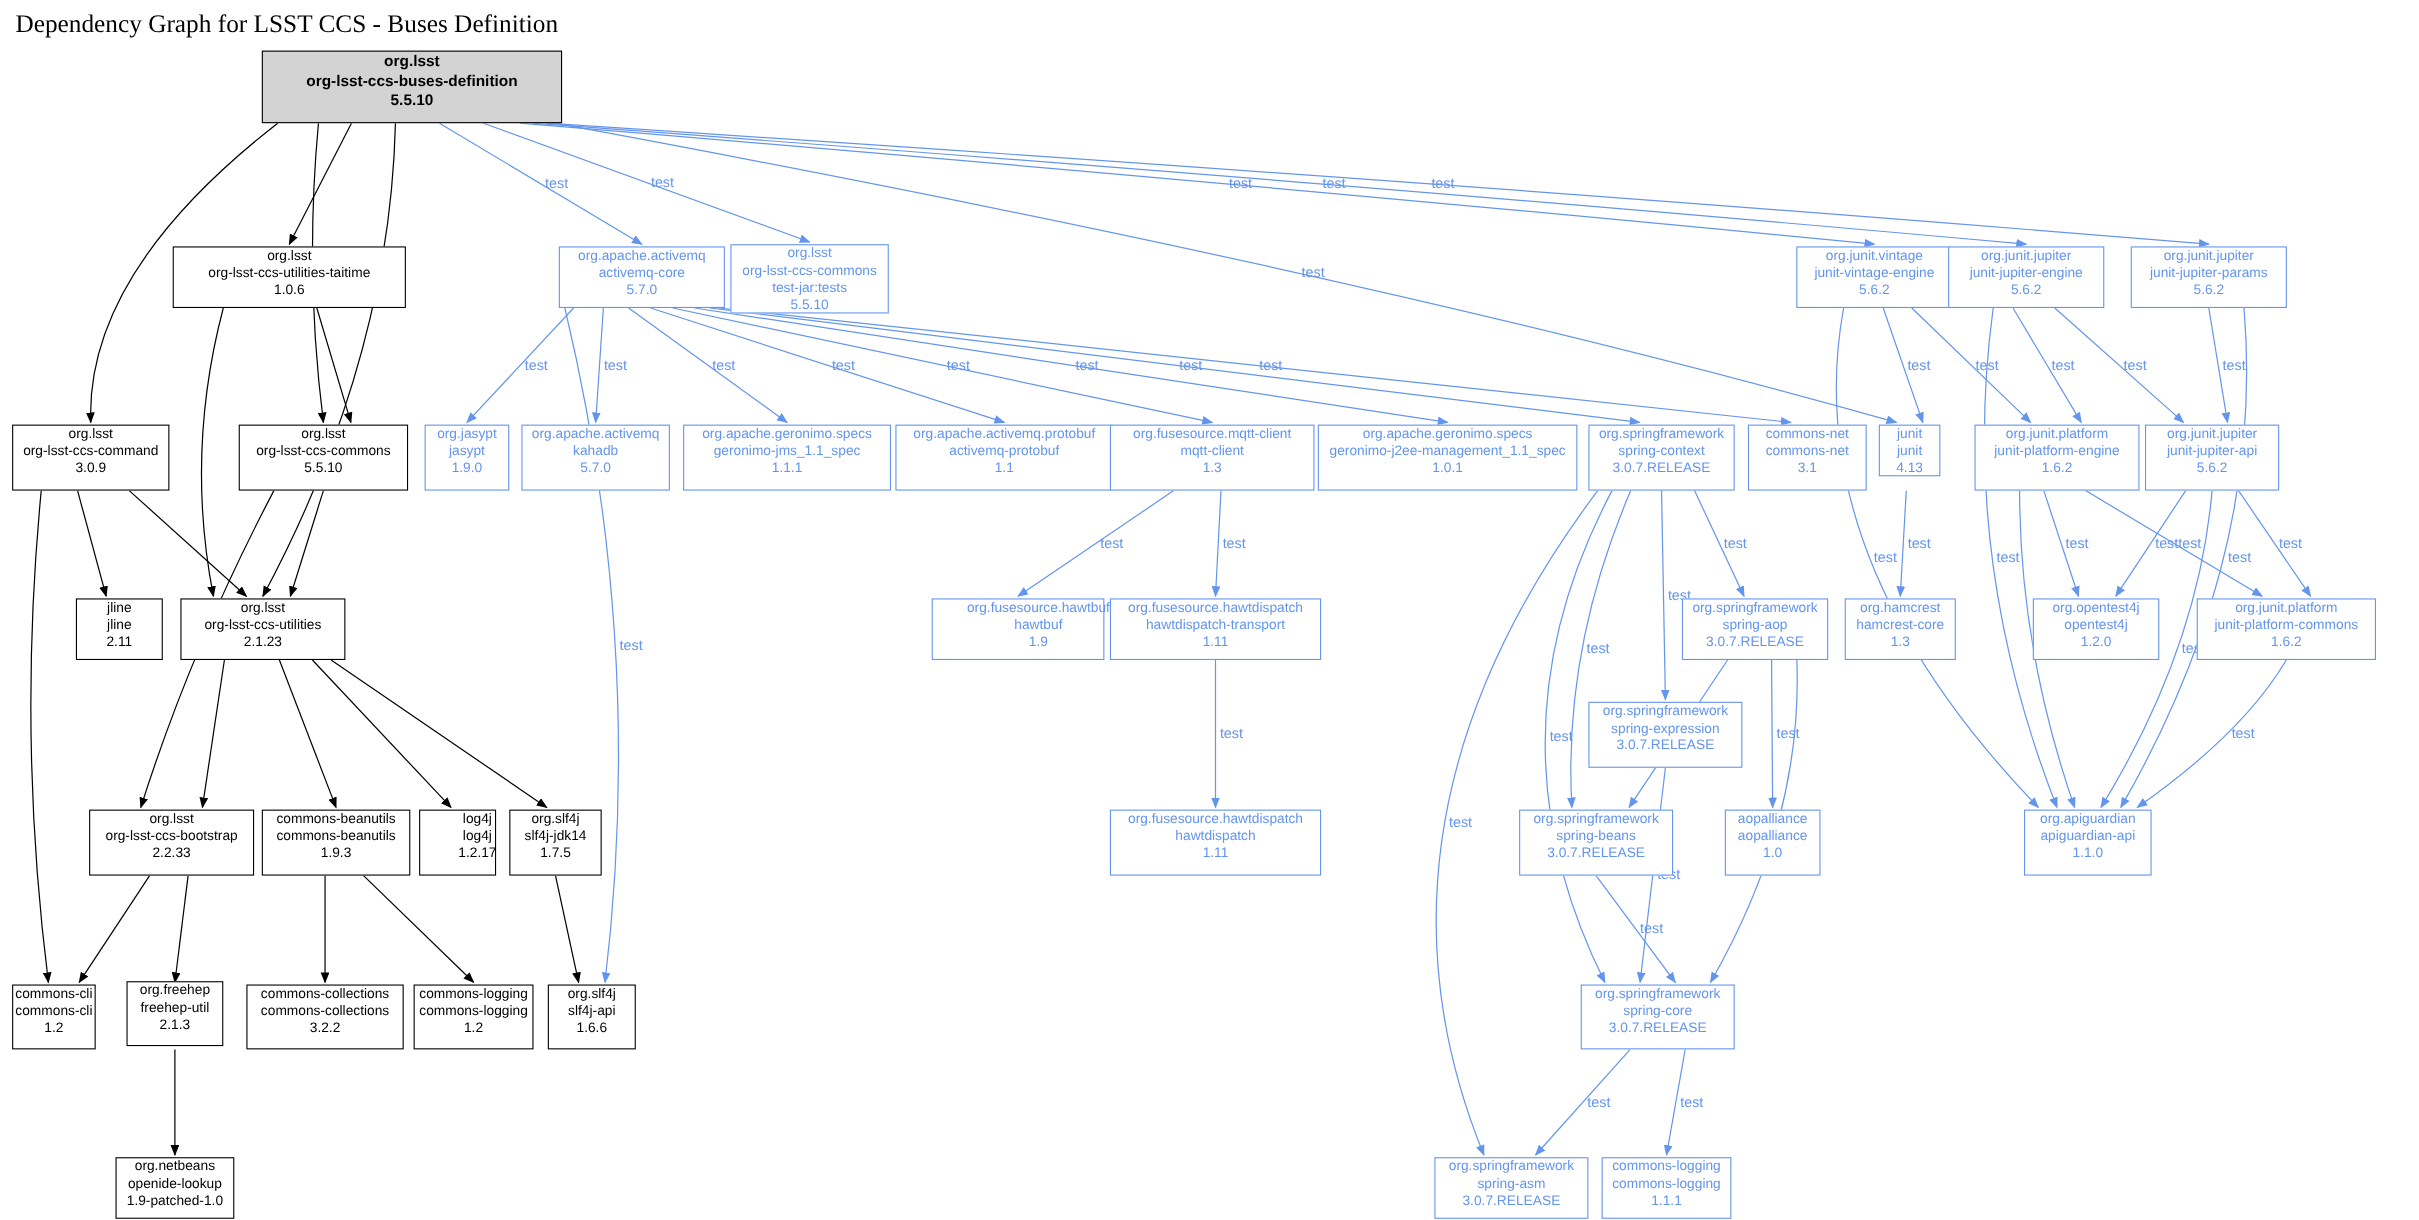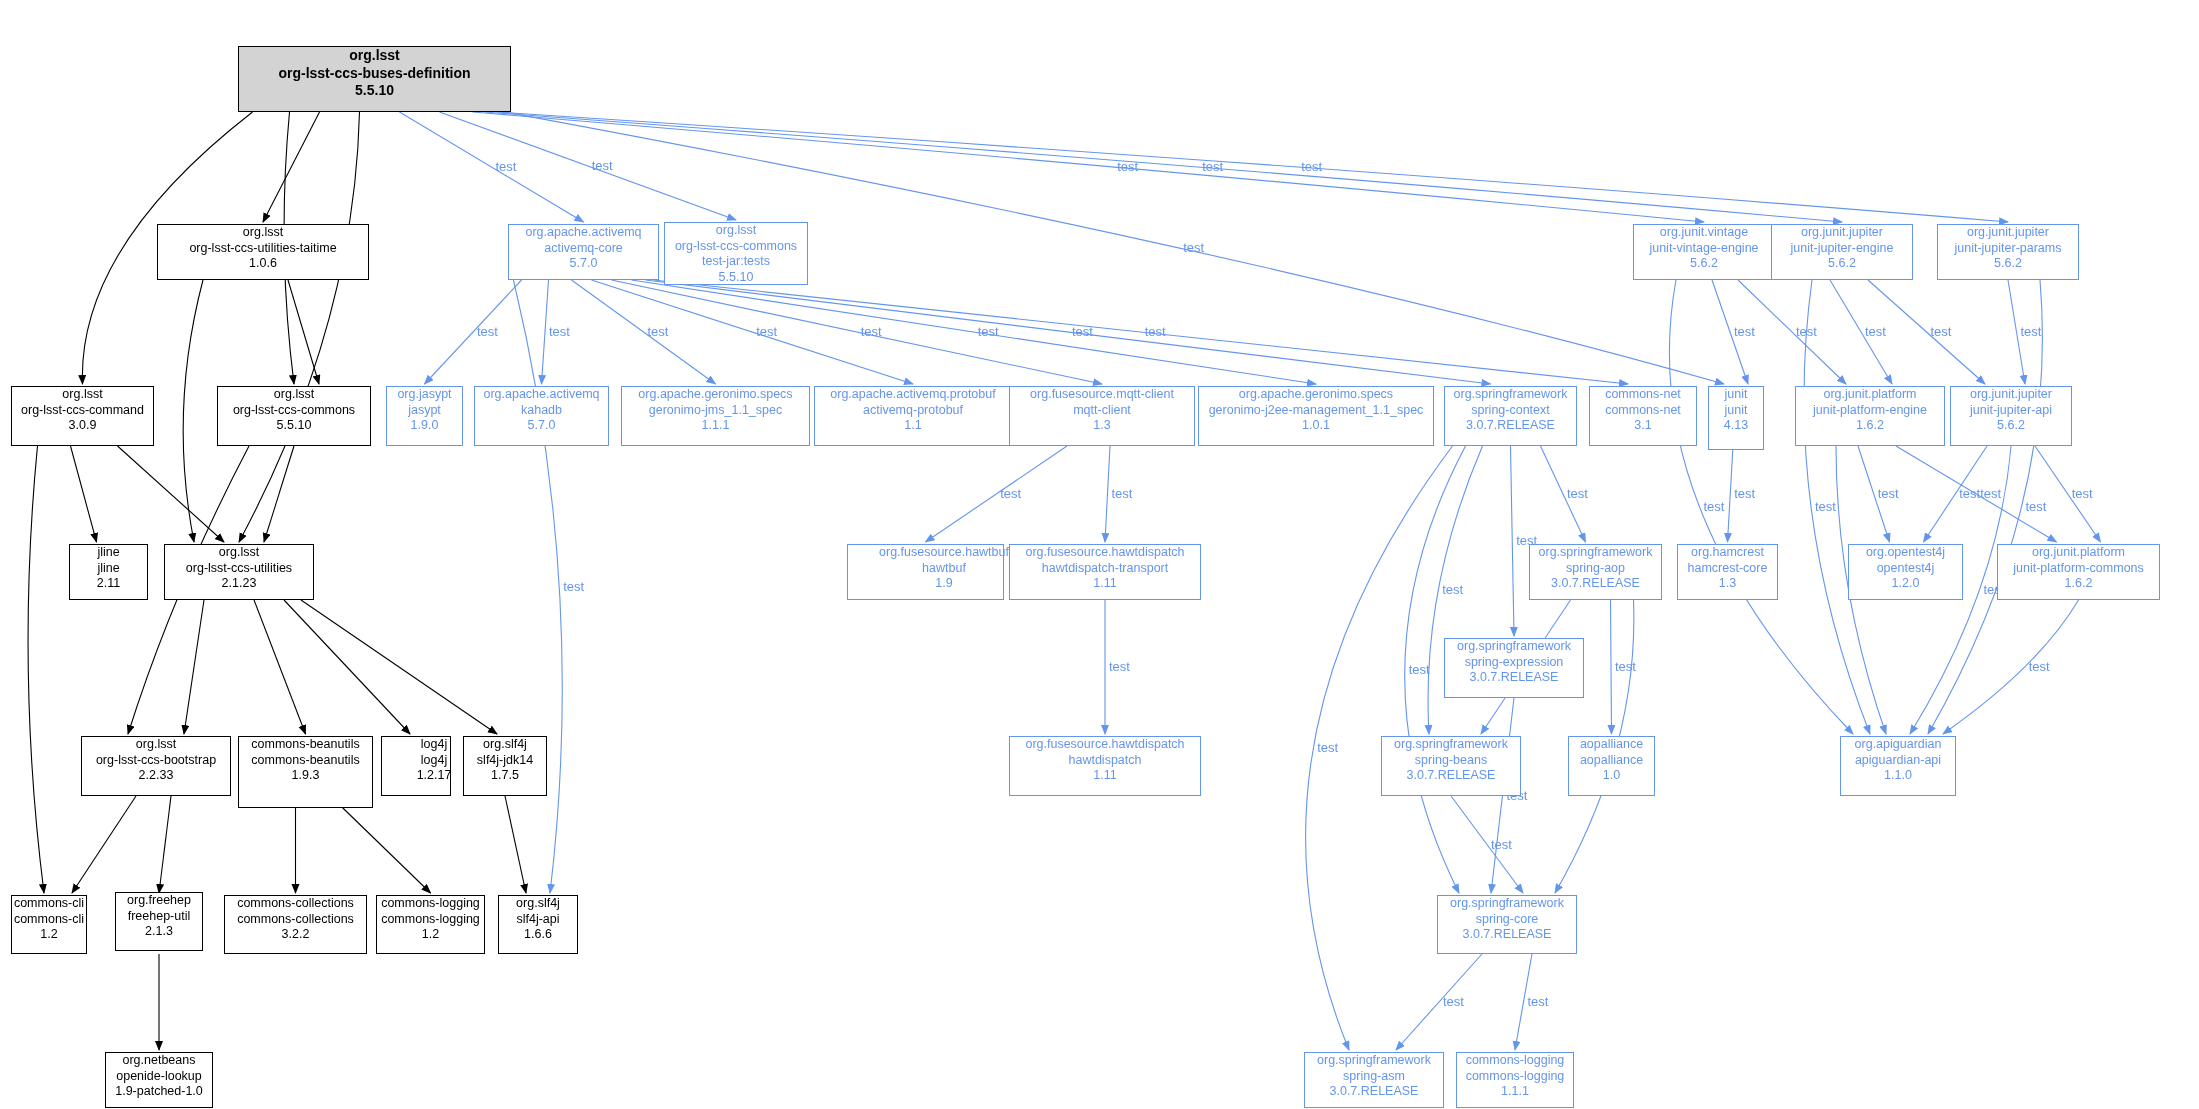--- a/index.html
+++ b/index.html
@@ -23,20 +23,21 @@
   .node.root { background:var(--rootfill,#d3d3d3); font-weight:bold; font-size:14px; }
   .edge { fill:none; stroke-width:1.1; }
   .edge.compile { stroke:var(--black,#000); }
   .edge.test { stroke:var(--blue,#6495ED); }
   .elabel { fill:var(--blue,#6495ED); font-size:13px; font-family:"Liberation Sans","DejaVu Sans",sans-serif; }
 </style>
 </head>
 <body>
 
 <div class="canvas">
+  <div class="title">Dependency Graph for LSST CCS - Buses Definition</div>
   <svg id="edges" width="2199" height="1109" viewBox="0 0 2199 1109">
     <defs>
       <marker id="arrow-black" markerWidth="11" markerHeight="9" refX="9" refY="4" orient="auto" markerUnits="userSpaceOnUse">
         <path d="M0,0 L10,4 L0,8 z" fill="#000000"></path>
       </marker>
       <marker id="arrow-blue" markerWidth="11" markerHeight="9" refX="9" refY="4" orient="auto" markerUnits="userSpaceOnUse">
         <path d="M0,0 L10,4 L0,8 z" fill="#6495ED"></path>
       </marker>
     </defs>
   <path d="M319.5,112 Q291.25,167 263,222" class="edge compile" marker-end="url(#arrow-black)"></path>
@@ -182,21 +183,21 @@
       <div class="node" style="left: 164px; top: 544px; width: 150px; height: 56px;">
         <div class="nl">org.lsst</div>
         <div class="nl">org-lsst-ccs-utilities</div>
         <div class="nl">2.1.23</div>
       </div>
       <div class="node" style="left: 81px; top: 736px; width: 150px; height: 60px;">
         <div class="nl">org.lsst</div>
         <div class="nl">org-lsst-ccs-bootstrap</div>
         <div class="nl">2.2.33</div>
       </div>
-      <div class="node" style="left: 238px; top: 736px; width: 135px; height: 72px;">
+      <div class="node" style="left: 238px; top: 736px; width: 135px; height: 60px;">
         <div class="nl">commons-beanutils</div>
         <div class="nl">commons-beanutils</div>
         <div class="nl">1.9.3</div>
       </div>
       <div class="node" style="left: 381px; top: 736px; width: 70px; height: 60px; padding-left: 36px;">
         <div class="nl">log4j</div>
         <div class="nl">log4j</div>
         <div class="nl">1.2.17</div>
       </div>
       <div class="node" style="left: 463px; top: 736px; width: 84px; height: 60px;">
@@ -293,21 +294,21 @@
       <div class="node blue" style="left: 1444px; top: 386px; width: 133px; height: 60px;">
         <div class="nl">org.springframework</div>
         <div class="nl">spring-context</div>
         <div class="nl">3.0.7.RELEASE</div>
       </div>
       <div class="node blue" style="left: 1589px; top: 386px; width: 108px; height: 60px;">
         <div class="nl">commons-net</div>
         <div class="nl">commons-net</div>
         <div class="nl">3.1</div>
       </div>
-      <div class="node blue" style="left: 1708px; top: 386px; width: 56px; height: 64px;">
+      <div class="node blue" style="left: 1708px; top: 386px; width: 56px; height: 47px;">
         <div class="nl">junit</div>
         <div class="nl">junit</div>
         <div class="nl">4.13</div>
       </div>
       <div class="node blue" style="left: 1795px; top: 386px; width: 150px; height: 60px;">
         <div class="nl">org.junit.platform</div>
         <div class="nl">junit-platform-engine</div>
         <div class="nl">1.6.2</div>
       </div>
       <div class="node blue" style="left: 1950px; top: 386px; width: 122px; height: 60px;">

